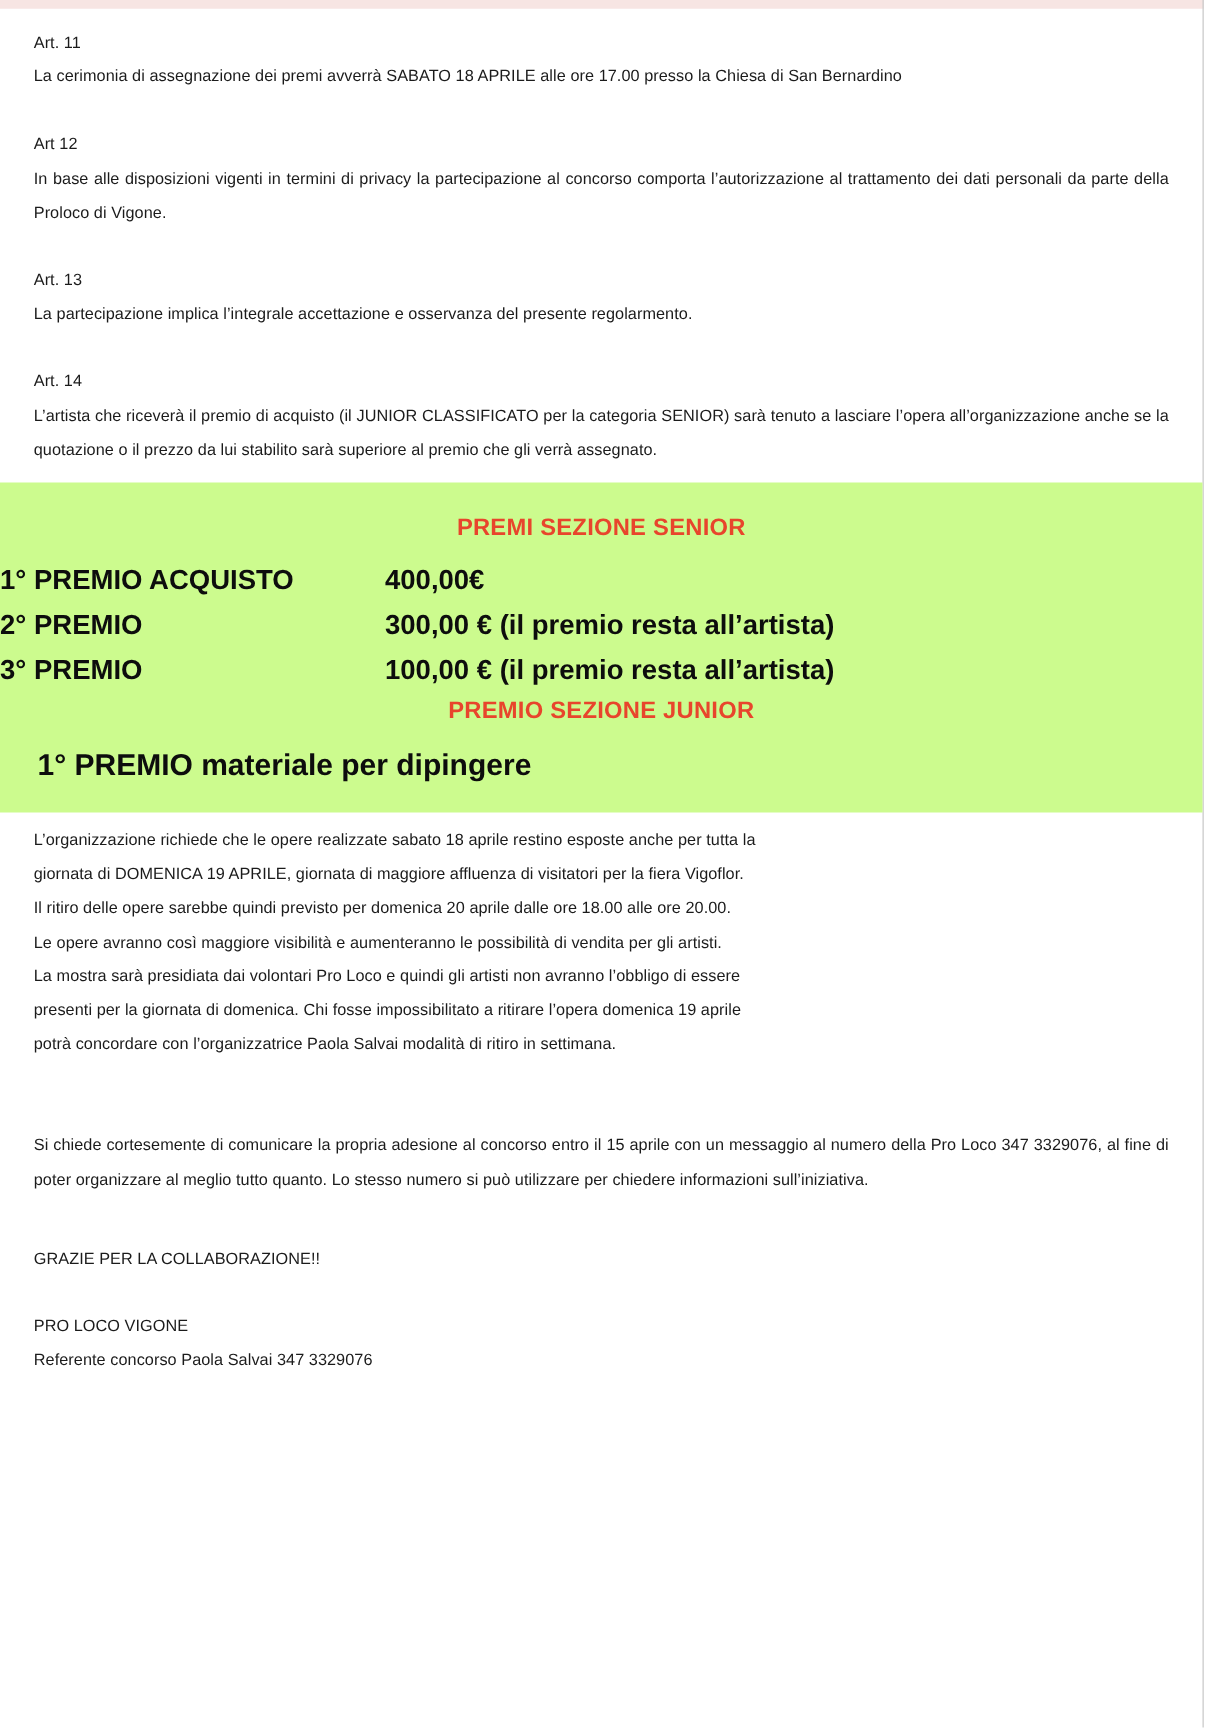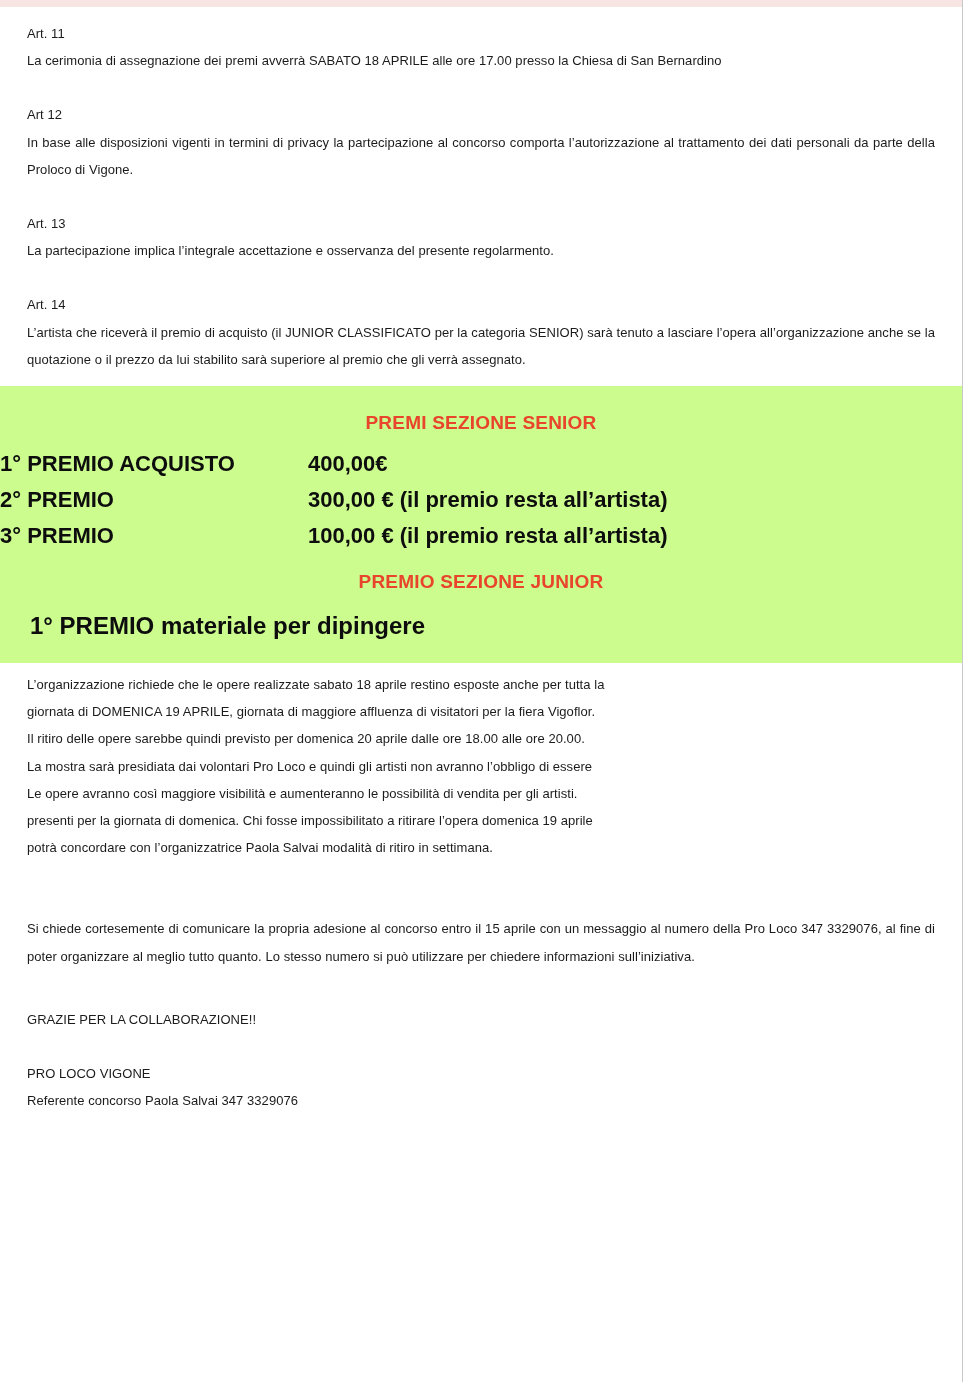--- a/index.html
+++ b/index.html
@@ -90,21 +90,21 @@
   .band-heading {
     color: #e8452c;
     font-weight: bold;
     font-size: 19px;
     line-height: 30px;
     text-align: center;
     letter-spacing: 0.2px;
     margin: 0;
   }
   .band-heading.junior {
-    margin-top: 13px;
+    margin-top: 0;
   }
 
   .prize-table {
     margin: 8px 0 0 0;
     padding: 0 0 0 33px;
     border-collapse: collapse;
   }
   .prize-table td {
     font-weight: bold;
     font-size: 22px;
@@ -213,22 +213,22 @@
 
       <p class="junior-prize">1° PREMIO materiale per dipingere</p>
     </div>
 
     <div class="text-block after-band">
 
       <div>
         <p class="para left">L’organizzazione richiede che le opere realizzate sabato 18 aprile restino esposte anche per tutta la</p>
         <p class="para left">giornata di DOMENICA 19  APRILE, giornata di maggiore affluenza di visitatori per la  fiera Vigoflor.</p>
         <p class="para left">Il ritiro delle opere sarebbe quindi previsto per domenica 20 aprile dalle ore 18.00 alle ore 20.00.</p>
+        <p class="para left">Le opere avranno così maggiore visibilità e aumenteranno le possibilità di vendita per gli artisti.</p>
         <p class="para left">La mostra sarà presidiata dai volontari Pro Loco e quindi gli artisti non avranno l’obbligo di essere</p>
-        <p class="para left">Le opere avranno così maggiore visibilità e aumenteranno le possibilità di vendita per gli artisti.</p>
         <p class="para left">presenti per la giornata di domenica.  Chi fosse impossibilitato a ritirare l’opera domenica 19 aprile</p>
         <p class="para left">potrà concordare con l’organizzatrice Paola Salvai modalità di ritiro in settimana.</p>
       </div>
 
       <div class="spacer-para"></div>
 
 
       <div class="spacer-para"></div>
 
       <p class="para justify">Si chiede cortesemente di comunicare la propria adesione al concorso entro il 15 aprile con un messaggio al numero della Pro Loco 347 3329076, al fine di poter organizzare al meglio tutto quanto. Lo stesso numero si può utilizzare per chiedere informazioni sull’iniziativa.</p>

